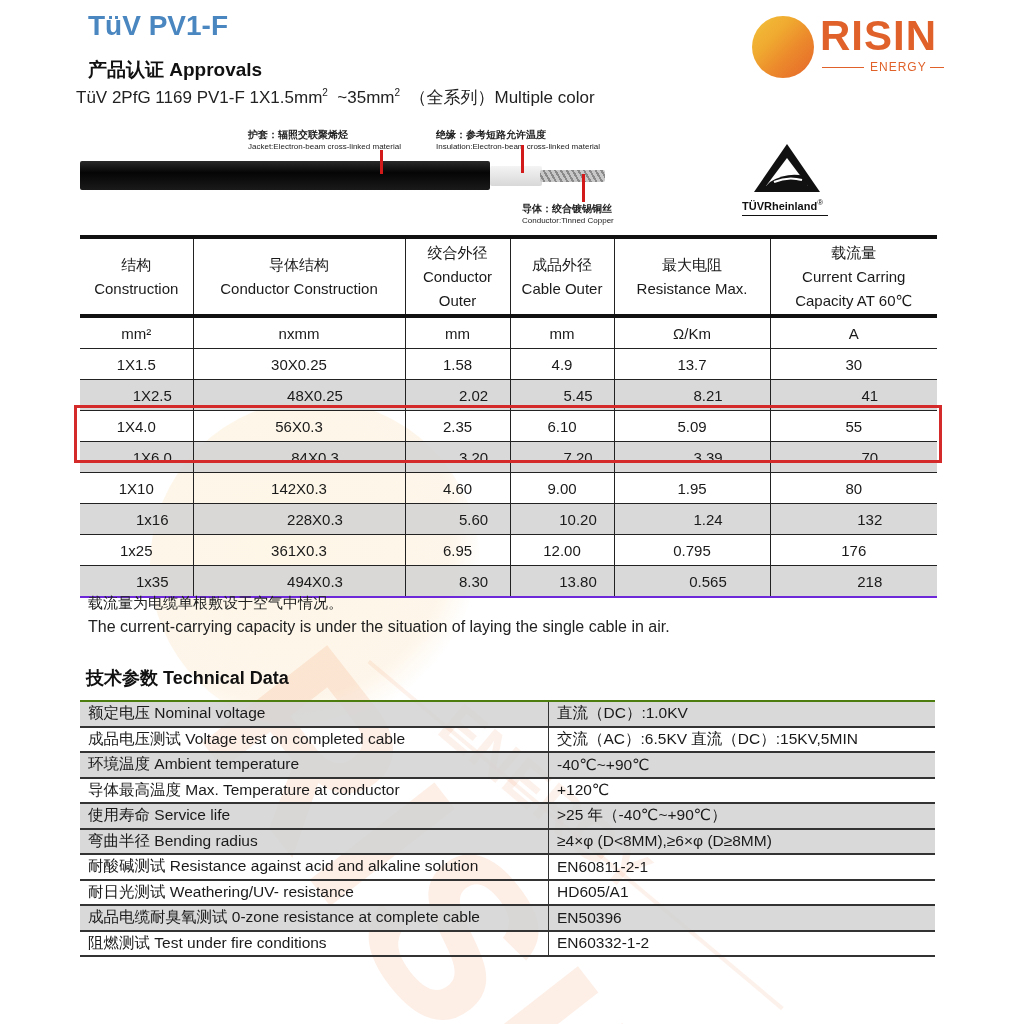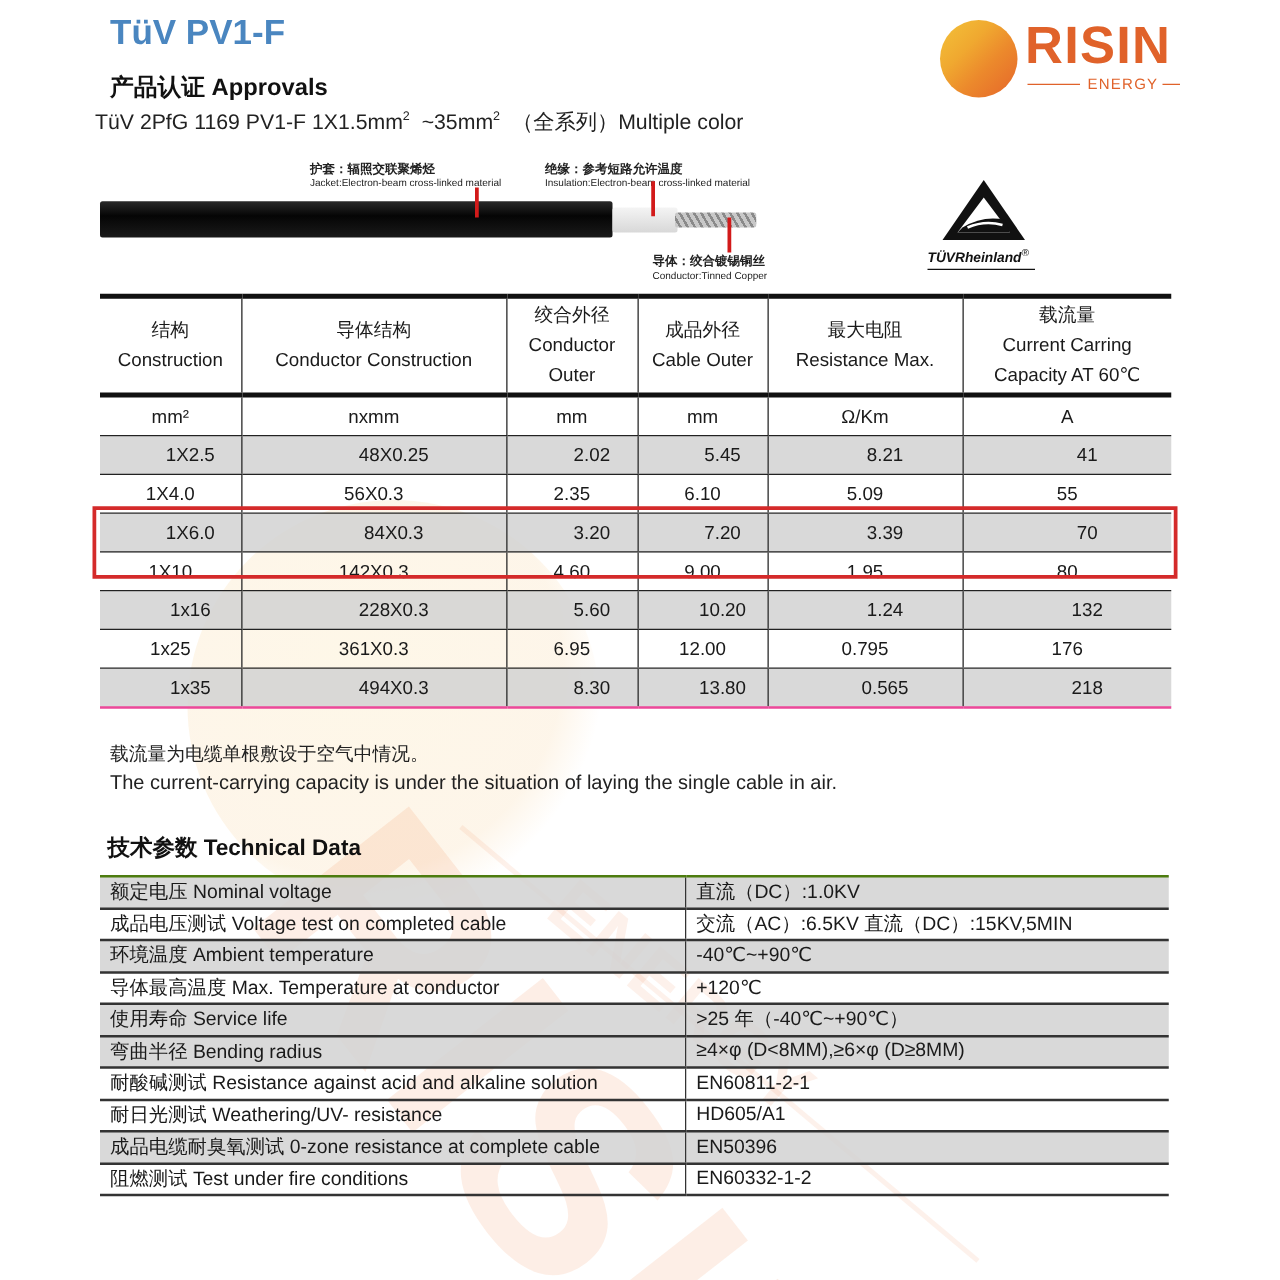--- a/index.html
+++ b/index.html
@@ -52,31 +52,31 @@
 
   
   .cable-jacket { left: 80px; top: 161px; width: 410px; height: 29px; background: linear-gradient(#2a2a2a, #050505 40%, #1a1a1a); border-radius: 2px; }
   .cable-insul { left: 490px; top: 166px; width: 52px; height: 20px; background: linear-gradient(#f4f4f4, #d8d8d8); border-radius: 2px; }
   .cable-cond { left: 540px; top: 170px; width: 65px; height: 12px; background: repeating-linear-gradient(60deg, #c8c8c8 0 3px, #8a8a8a 3px 5px); border-radius: 2px; }
   .pointer { width: 3px; background: #d21a1a; }
   .lab-cn { font-size: 10px; font-weight: bold; color: #222; }
   .lab-en { font-size: 8px; color: #222; }
 
   .tuv { left: 742px; top: 142px; width: 90px; height: 72px; text-align: center; }
-  .tuv-text { position: absolute; left: 0; top: 56px; font-size: 11px; font-weight: bold; color: #111; font-style: italic; }
+  .tuv-text { position: absolute; left: 0; top: 56px; font-size: 11px; font-weight: bold; color: #111; }
   .tuv-line { position: absolute; left: 0; top: 73px; width: 86px; height: 1px; background: #111; }
 
   
   table.spec { position: absolute; left: 80px; top: 235px; width: 857px; border-collapse: collapse; font-size: 15px; }
   table.spec th, table.spec td { text-align: center; border-left: 1.5px solid #222; padding: 0; }
   table.spec th:first-child, table.spec td:first-child { border-left: none; }
   table.spec thead th { font-weight: normal; height: 75px; line-height: 24px; border-top: 4px solid #111; border-bottom: 4px solid #111; }
   table.spec tbody td { height: 30px; border-bottom: 1.5px solid #222; }
   table.spec tbody tr.alt td { background: rgba(210,210,210,0.85); padding-left: 32px; }
-  table.spec tbody tr:last-child td { border-bottom: 2px solid #ec4899; }
+  table.spec tbody tr:last-child td { border-bottom: 2px solid #6d28d9; }
 
   .highlight { left: 74px; top: 405px; width: 868px; height: 58px; border: 3px solid #d42a2a; box-sizing: border-box; pointer-events: none; }
 
   .note-cn { left: 88px; top: 594px; font-size: 15px; color: #222; }
   .note-en { left: 88px; top: 618px; font-size: 16px; color: #222; }
   .tech-title { left: 86px; top: 666px; font-size: 18px; font-weight: bold; color: #111; }
 
   table.tech { position: absolute; left: 80px; top: 700px; width: 855px; border-collapse: collapse; font-size: 15.5px; }
   table.tech td { height: 23.5px; padding: 0 0 0 8px; border-bottom: 2px solid #333; text-align: left; white-space: nowrap; }
   table.tech td.val { border-left: 1.5px solid #333; width: 378px; }
@@ -176,20 +176,28 @@
   </thead>
   <tbody>
     <tr>
       <td>mm²</td>
       <td>nxmm</td>
       <td>mm</td>
       <td>mm</td>
       <td>Ω/Km</td>
       <td>A</td>
     </tr>
+    <tr>
+      <td>1X1.5</td>
+        <td>30X0.25</td>
+        <td>1.58</td>
+        <td>4.9</td>
+        <td>13.7</td>
+        <td>30</td>
+    </tr>
     <tr class="alt">
       <td>1X2.5</td>
         <td>48X0.25</td>
         <td>2.02</td>
         <td>5.45</td>
         <td>8.21</td>
         <td>41</td>
     </tr>
     <tr>
       <td>1X4.0</td>

